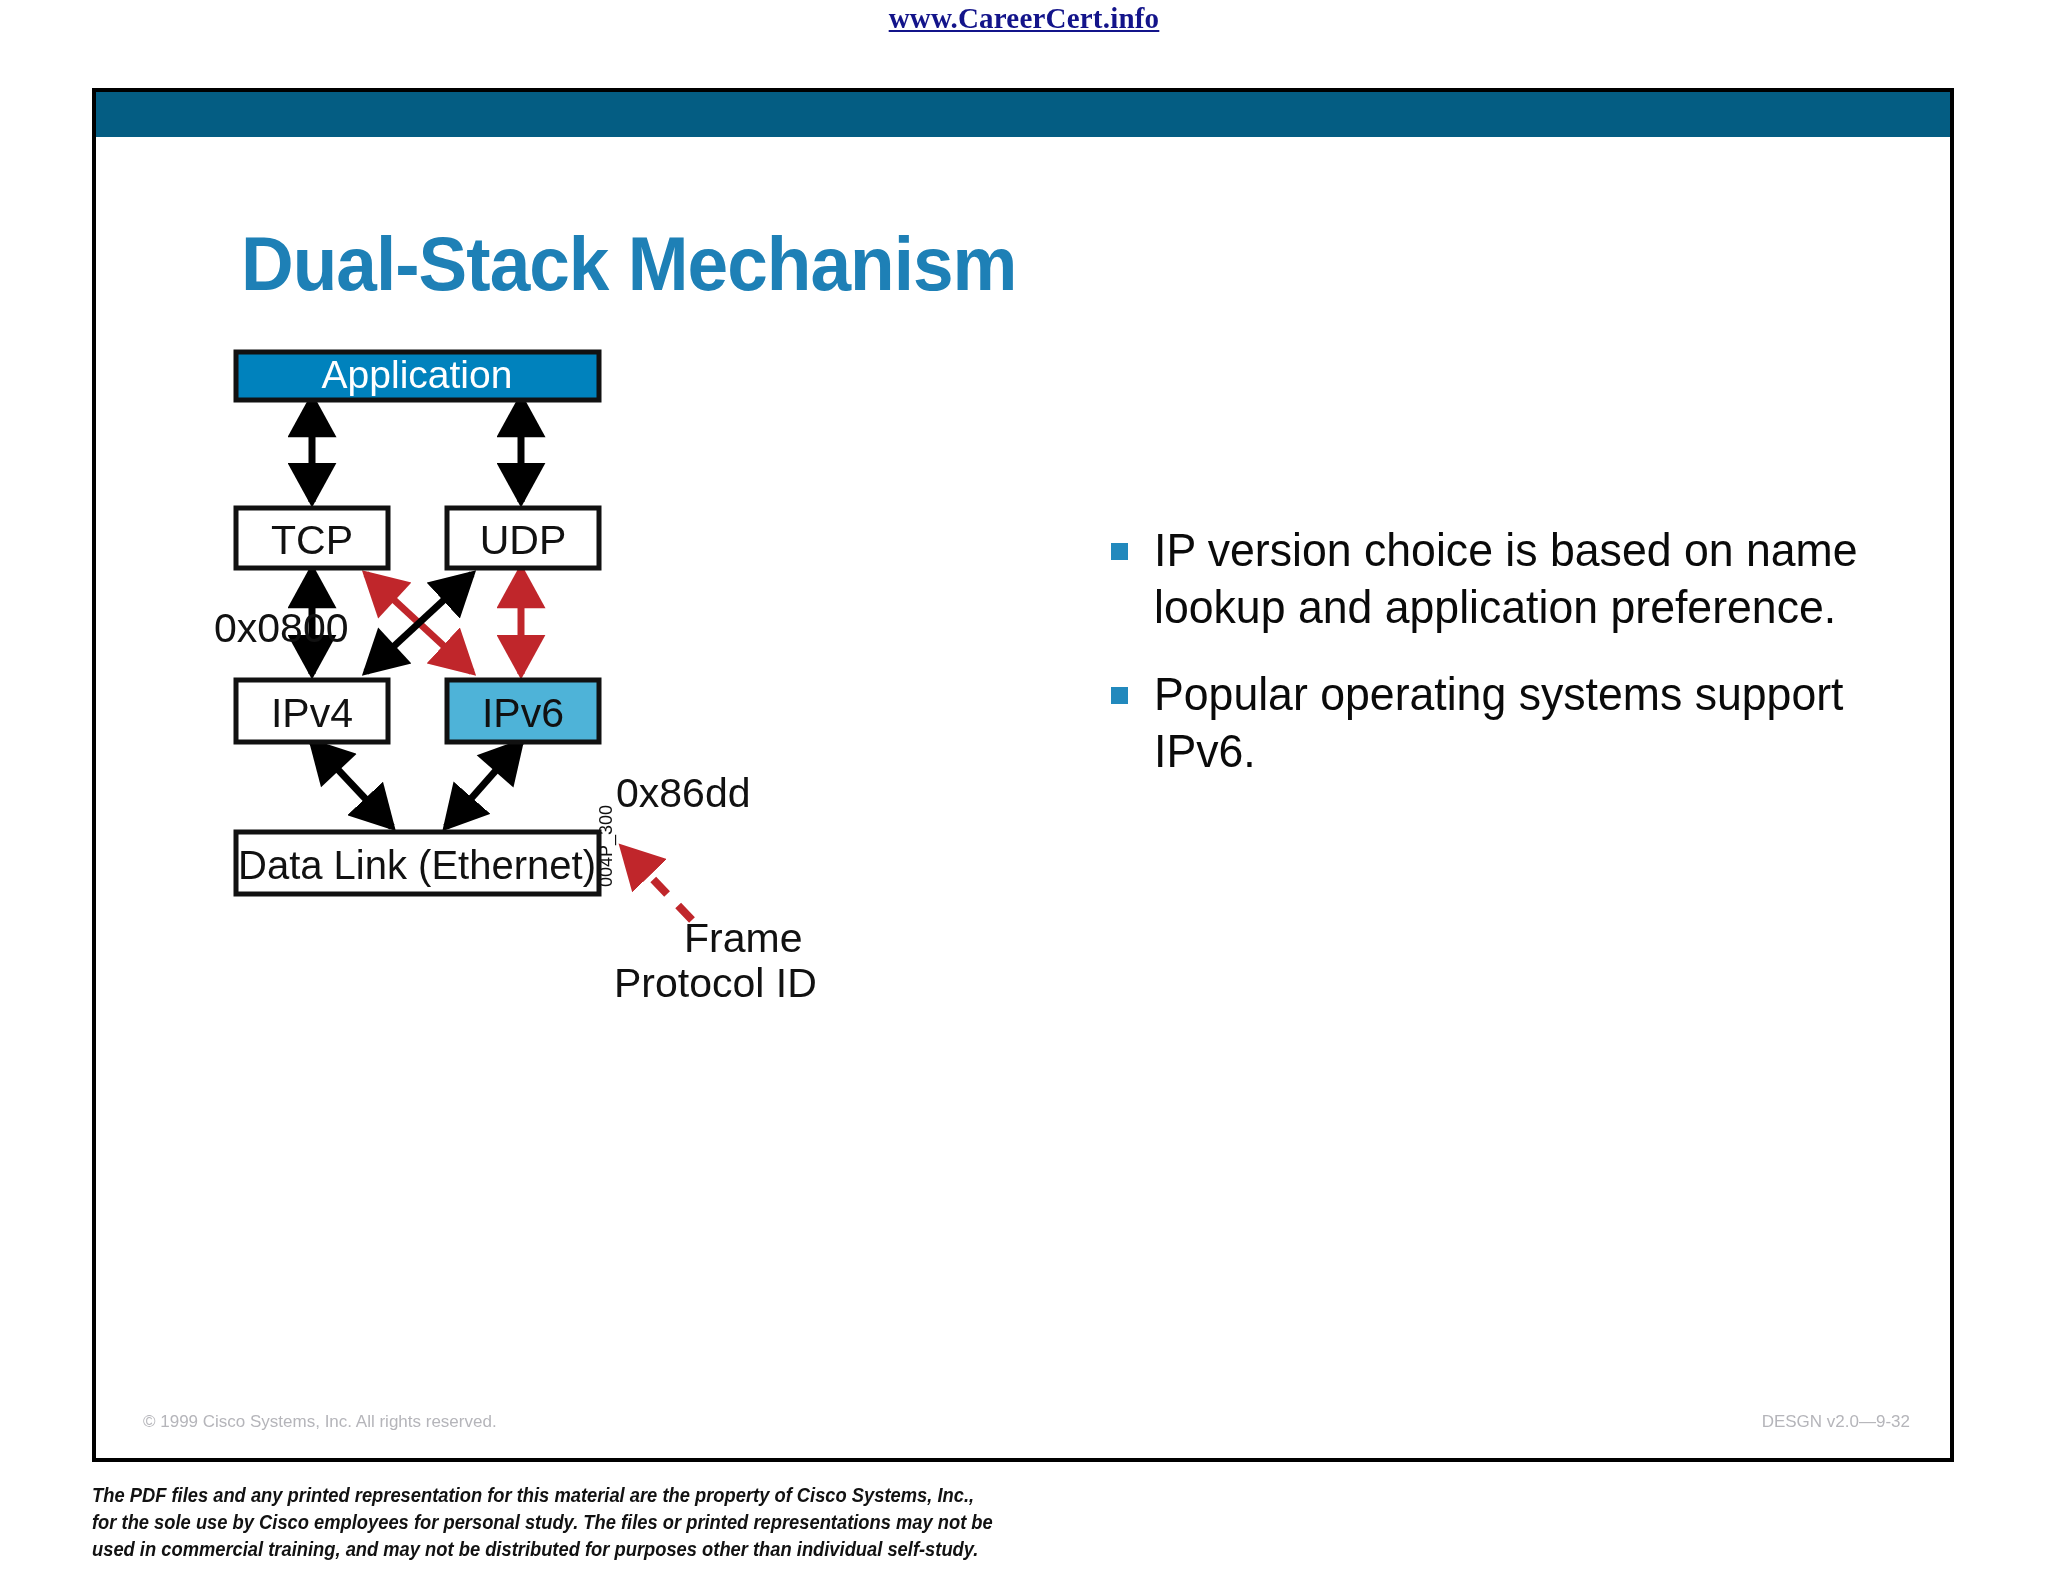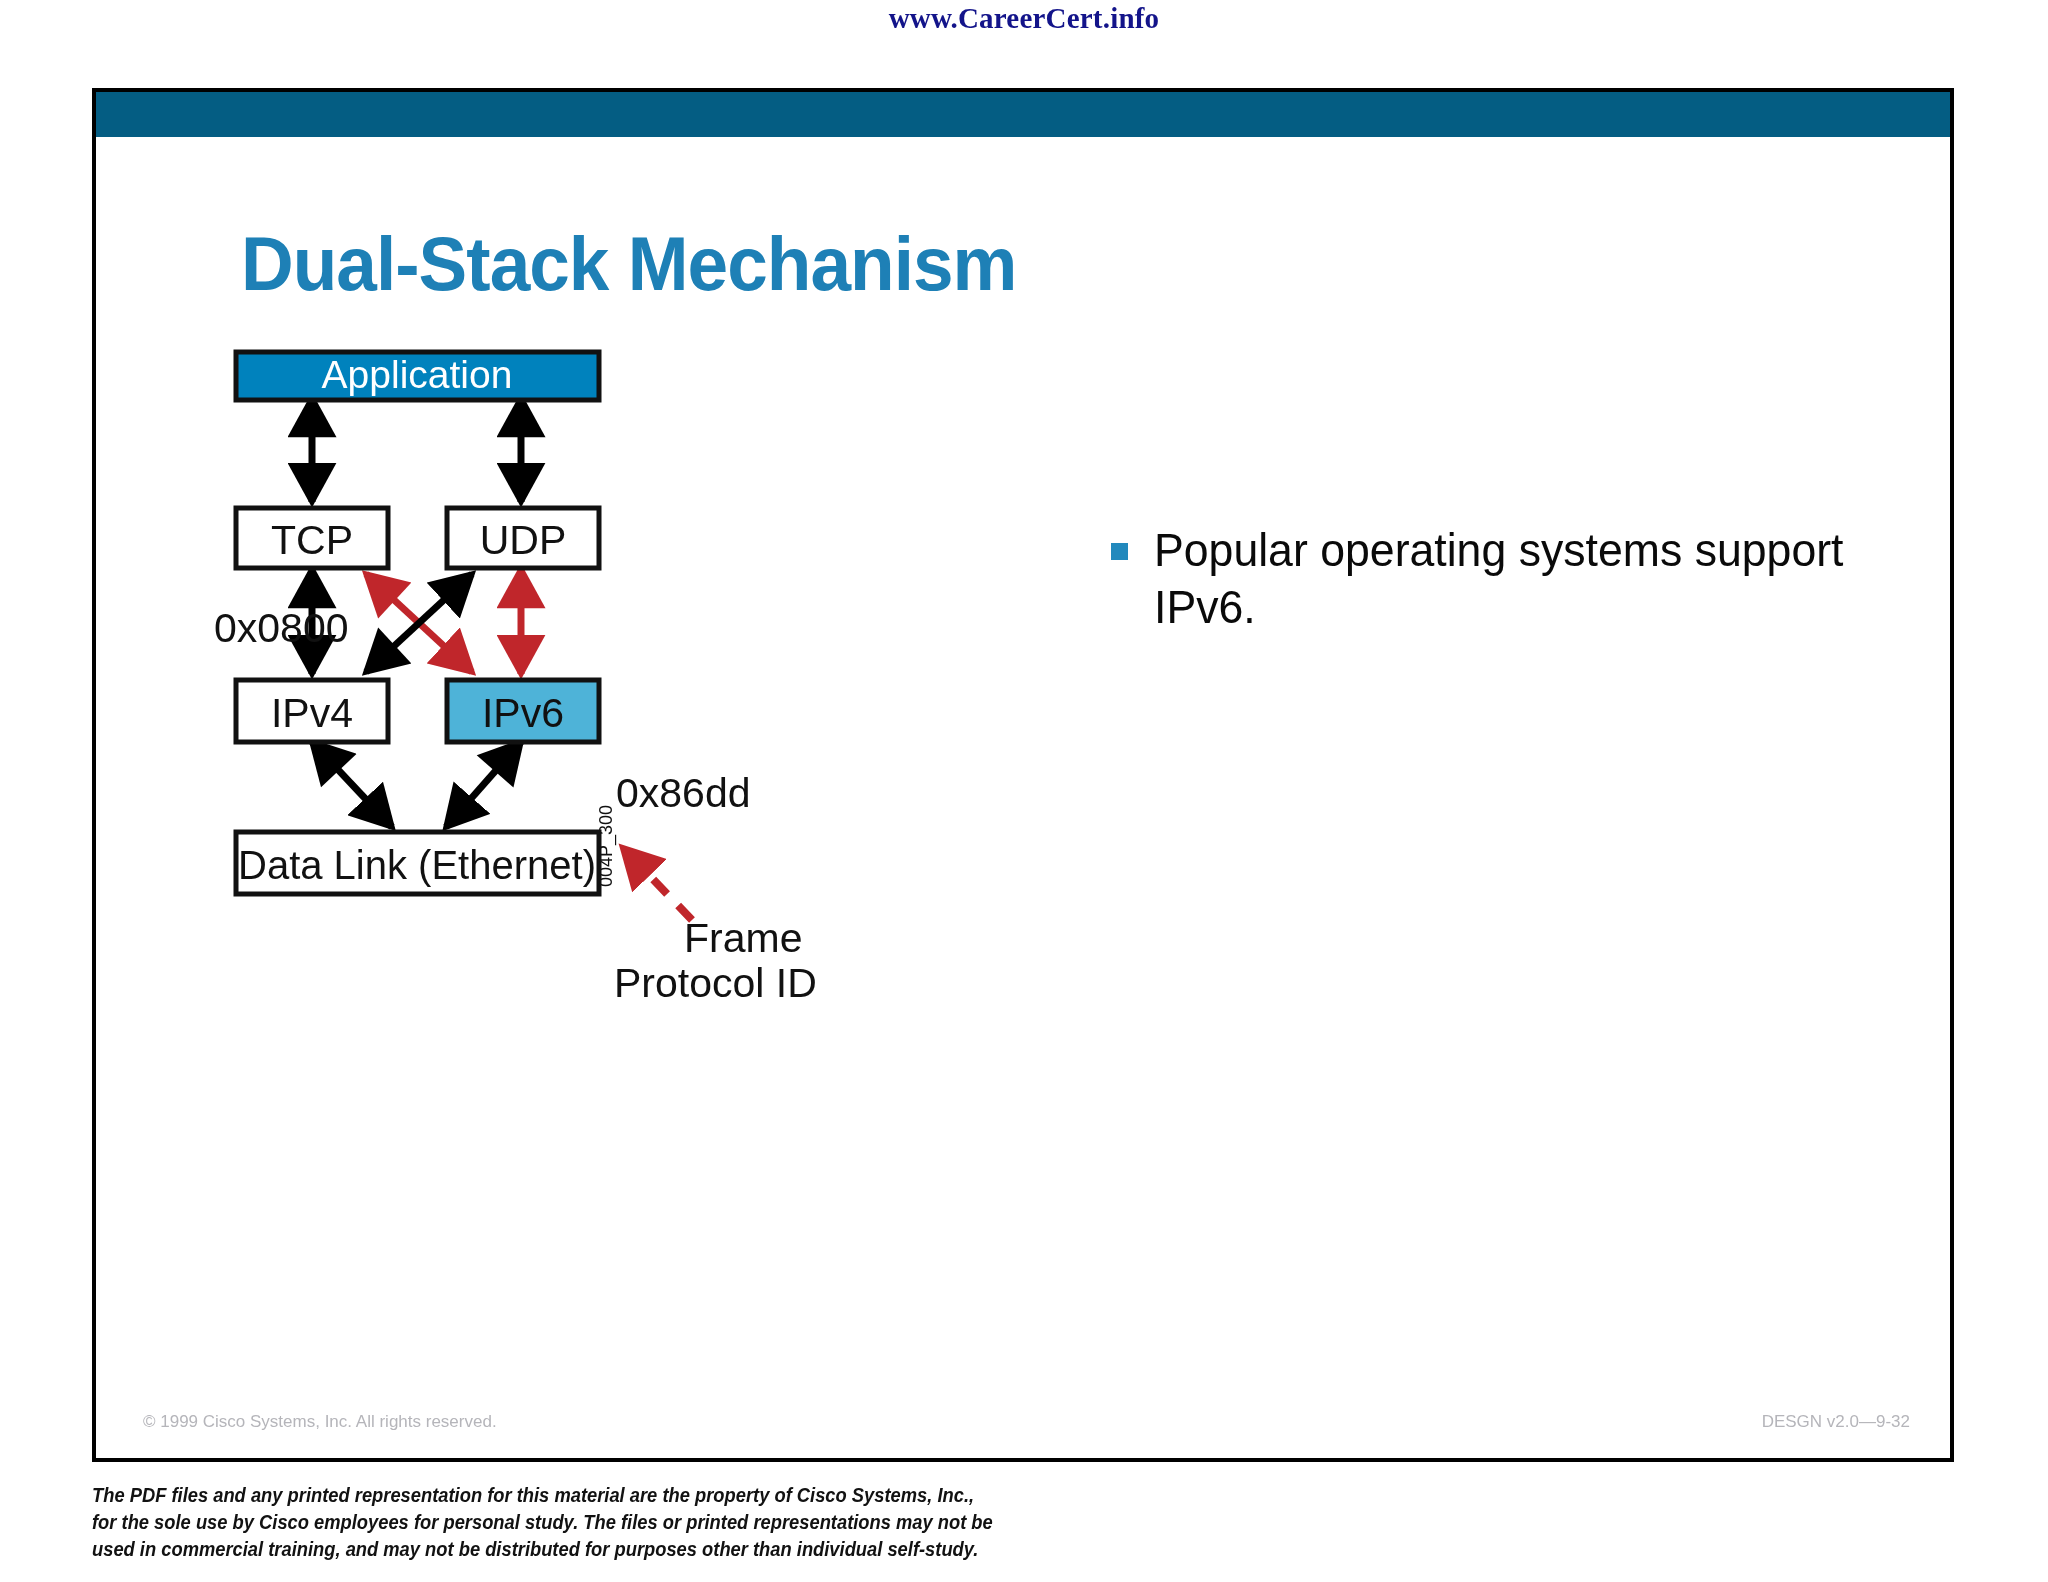--- a/index.html
+++ b/index.html
@@ -20,20 +20,21 @@
     position: absolute;
     top: 2px;
     left: 0;
     width: 2048px;
     text-align: center;
     font-family: "Liberation Serif", serif;
     font-weight: bold;
     font-size: 29px;
     color: #13148a;
     letter-spacing: 0.2px;
+    text-decoration: underline;
   }
 
   
   #slide {
     position: absolute;
     left: 92px;
     top: 88px;
     width: 1862px;
     height: 1374px;
     background: #ffffff;
@@ -238,20 +239,24 @@
       <text x="398" y="545" font-family="Liberation Sans, sans-serif" font-size="18" fill="#111111" transform="rotate(-90 398 545)">004P_300</text>
 
       <text x="470" y="610" font-family="Liberation Sans, sans-serif" font-size="41" fill="#111111">Frame</text>
       <text x="400" y="655" font-family="Liberation Sans, sans-serif" font-size="41" fill="#111111">Protocol ID</text>
     </svg>
   </div>
 
   <div id="bullet-list">
     <div class="bullet-row">
       <span class="bullet-marker"></span>
+      <span class="bullet-text">IP version choice is based on name lookup and application preference.</span>
+    </div>
+    <div class="bullet-row">
+      <span class="bullet-marker"></span>
       <span class="bullet-text">Popular operating systems support IPv6.</span>
     </div>
   </div>
 
   <div id="footer-copyright">© 1999 Cisco Systems, Inc. All rights reserved.</div>
   <div id="footer-course">DESGN v2.0—9-32</div>
 
 </div>
 
 <div id="legal-notice">

